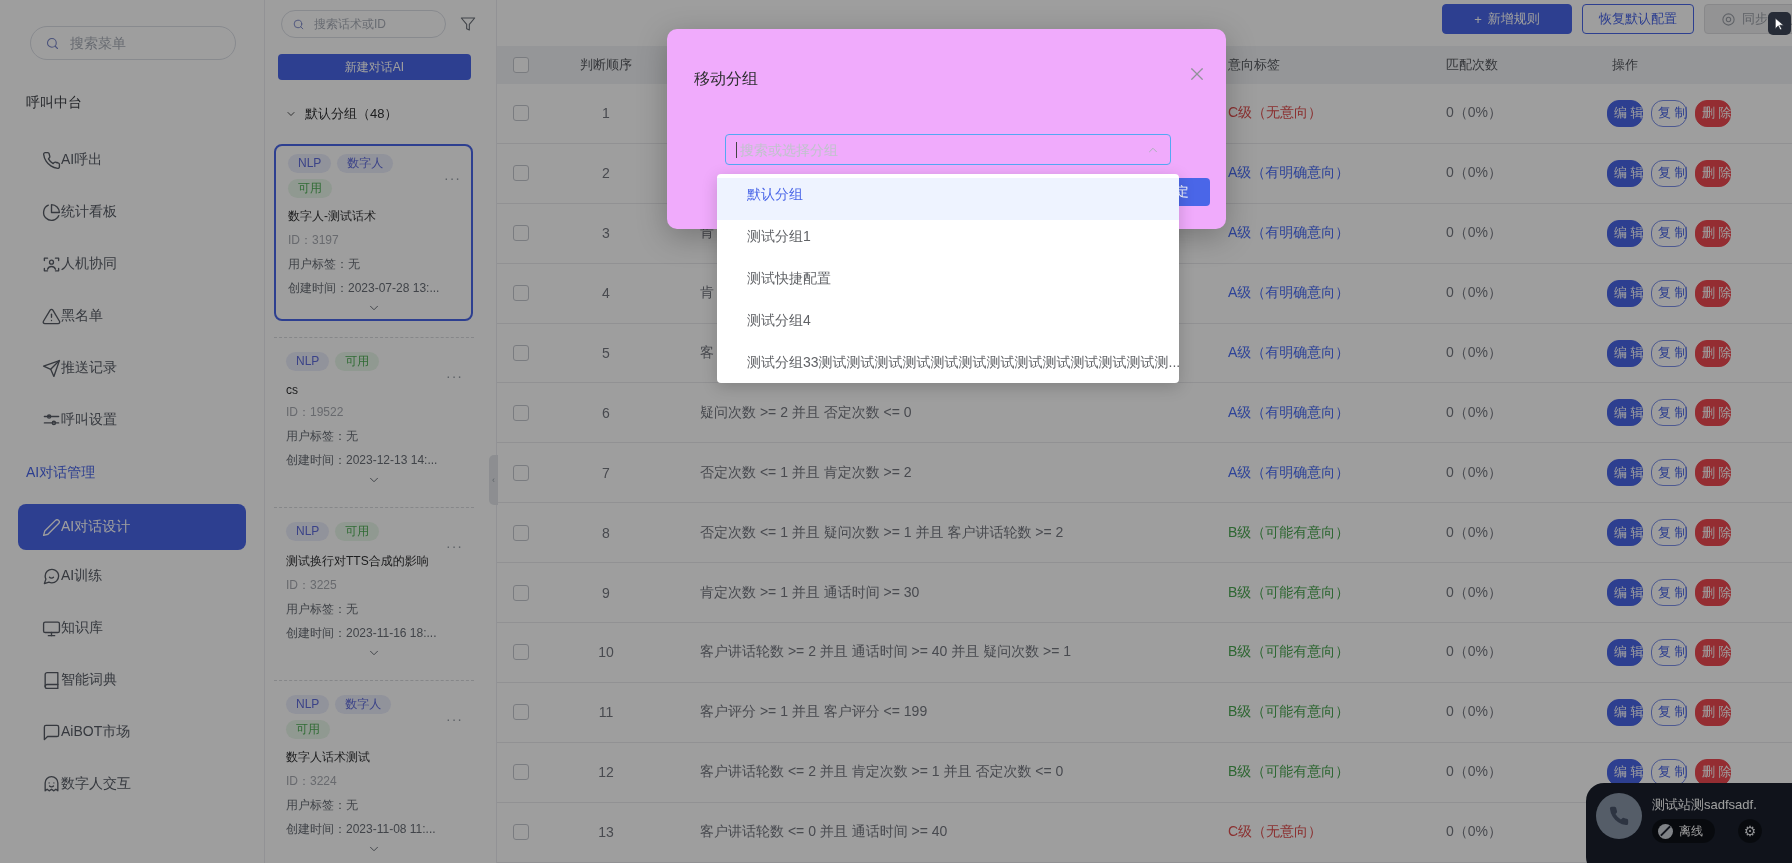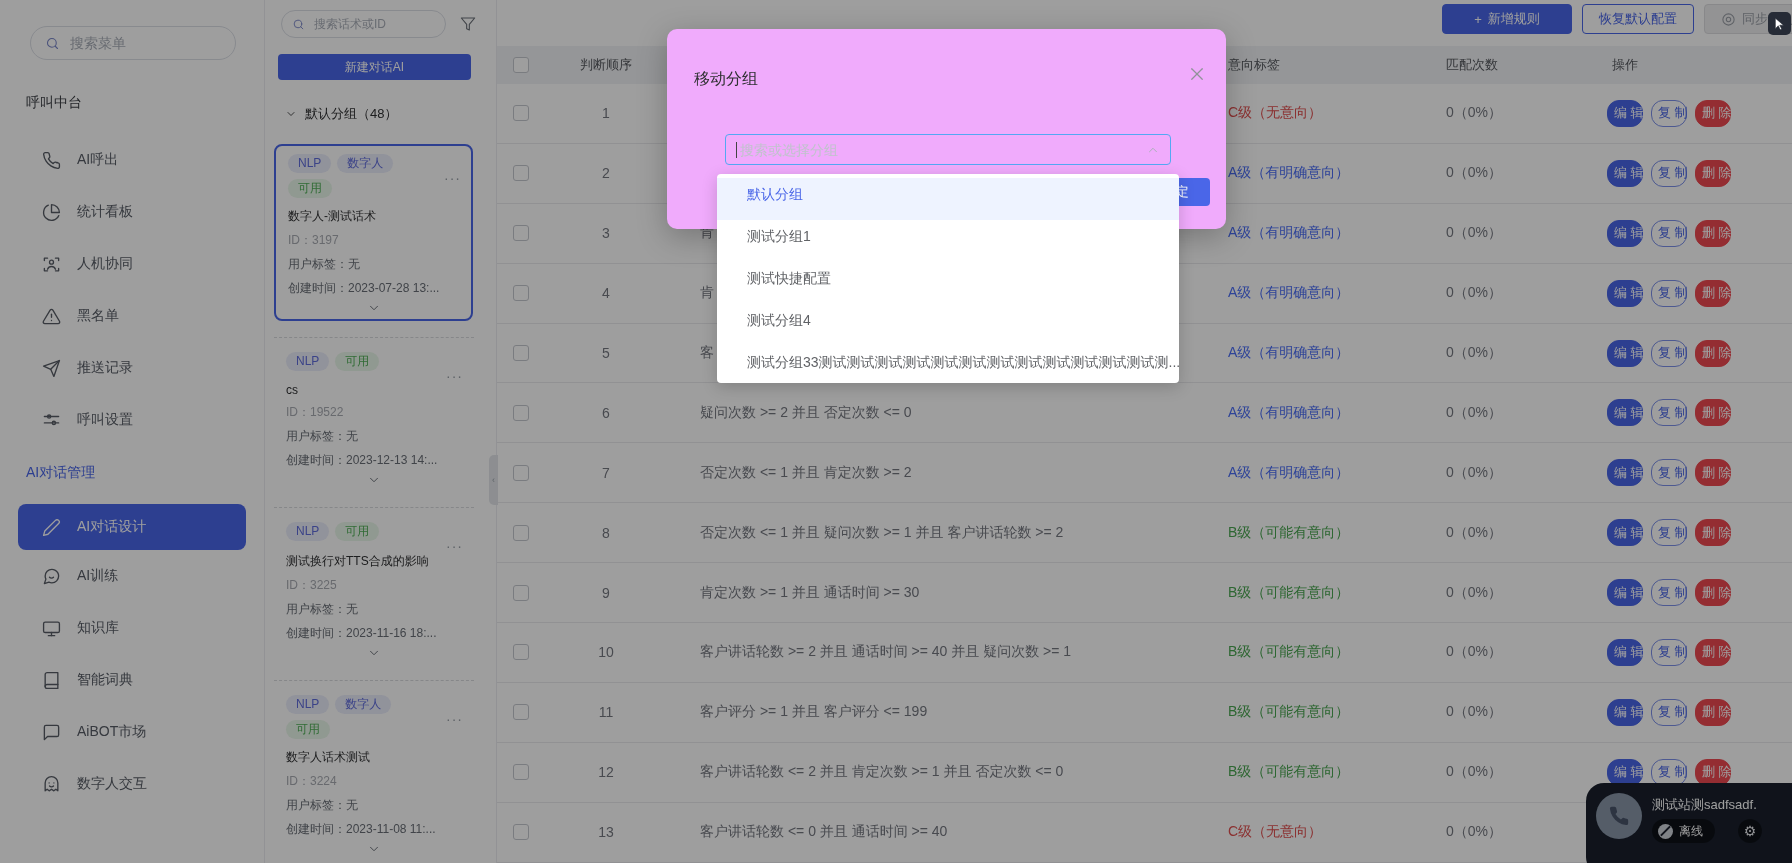--- a/index.html
+++ b/index.html
@@ -7,21 +7,21 @@
   .screen{position:relative;width:1792px;height:863px;background:#fff;overflow:hidden;}
 
   
   .sidebar{position:absolute;left:0;top:0;width:265px;height:863px;background:#fff;border-right:1px solid #ececf0;padding-top:26px;}
   .s-search{display:flex;align-items:center;gap:8px;margin:0 28px 0 30px;height:34px;border:1px solid #dcdfe6;border-radius:17px;padding:0 14px;color:#98a0ac;}
   .s-search input{border:none;outline:none;width:120px;font-size:14px;color:#666;background:transparent;}
   .s-search input::placeholder{color:#a9aeb8;}
   .s-section{padding-left:26px;height:20px;margin-top:34px;font-size:14px;color:#3c3f45;}
   .s-section.blue{color:#4a66e8;margin-top:18px;}
   .s-items{margin-top:20px;}
-  .s-item{height:52px;display:flex;align-items:center;gap:16px;padding-left:42px;font-size:14px;color:#585d66;cursor:pointer;}
+  .s-item{height:52px;display:flex;align-items:center;gap:0;padding-left:42px;font-size:14px;color:#585d66;cursor:pointer;}
   .s-item svg{width:19px;height:19px;stroke:#585d66;fill:none;stroke-width:1.7;stroke-linecap:round;stroke-linejoin:round;flex:none;}
   .s-item.active{margin:18px 18px 0 18px;height:46px;padding-left:24px;background:#4a66e8;border-radius:8px;color:#fff;}
   .s-item.active svg{stroke:#fff;}
   .s-items2 .s-item:first-child{margin-top:6px;}
 
   
   .cards-panel{position:absolute;left:265px;top:0;width:232px;height:863px;background:#fff;border-right:1px solid #ececf0;padding-top:10px;overflow:hidden;}
   .cp-searchrow{display:flex;align-items:center;gap:14px;margin:0 20px 0 16px;}
   .cp-search{flex:1;display:flex;align-items:center;gap:7px;height:28px;border:1px solid #dcdfe6;border-radius:14px;padding:8px 10px;}
   .cp-search input{border:none;outline:none;width:100px;font-size:12px;background:transparent;color:#666;}

